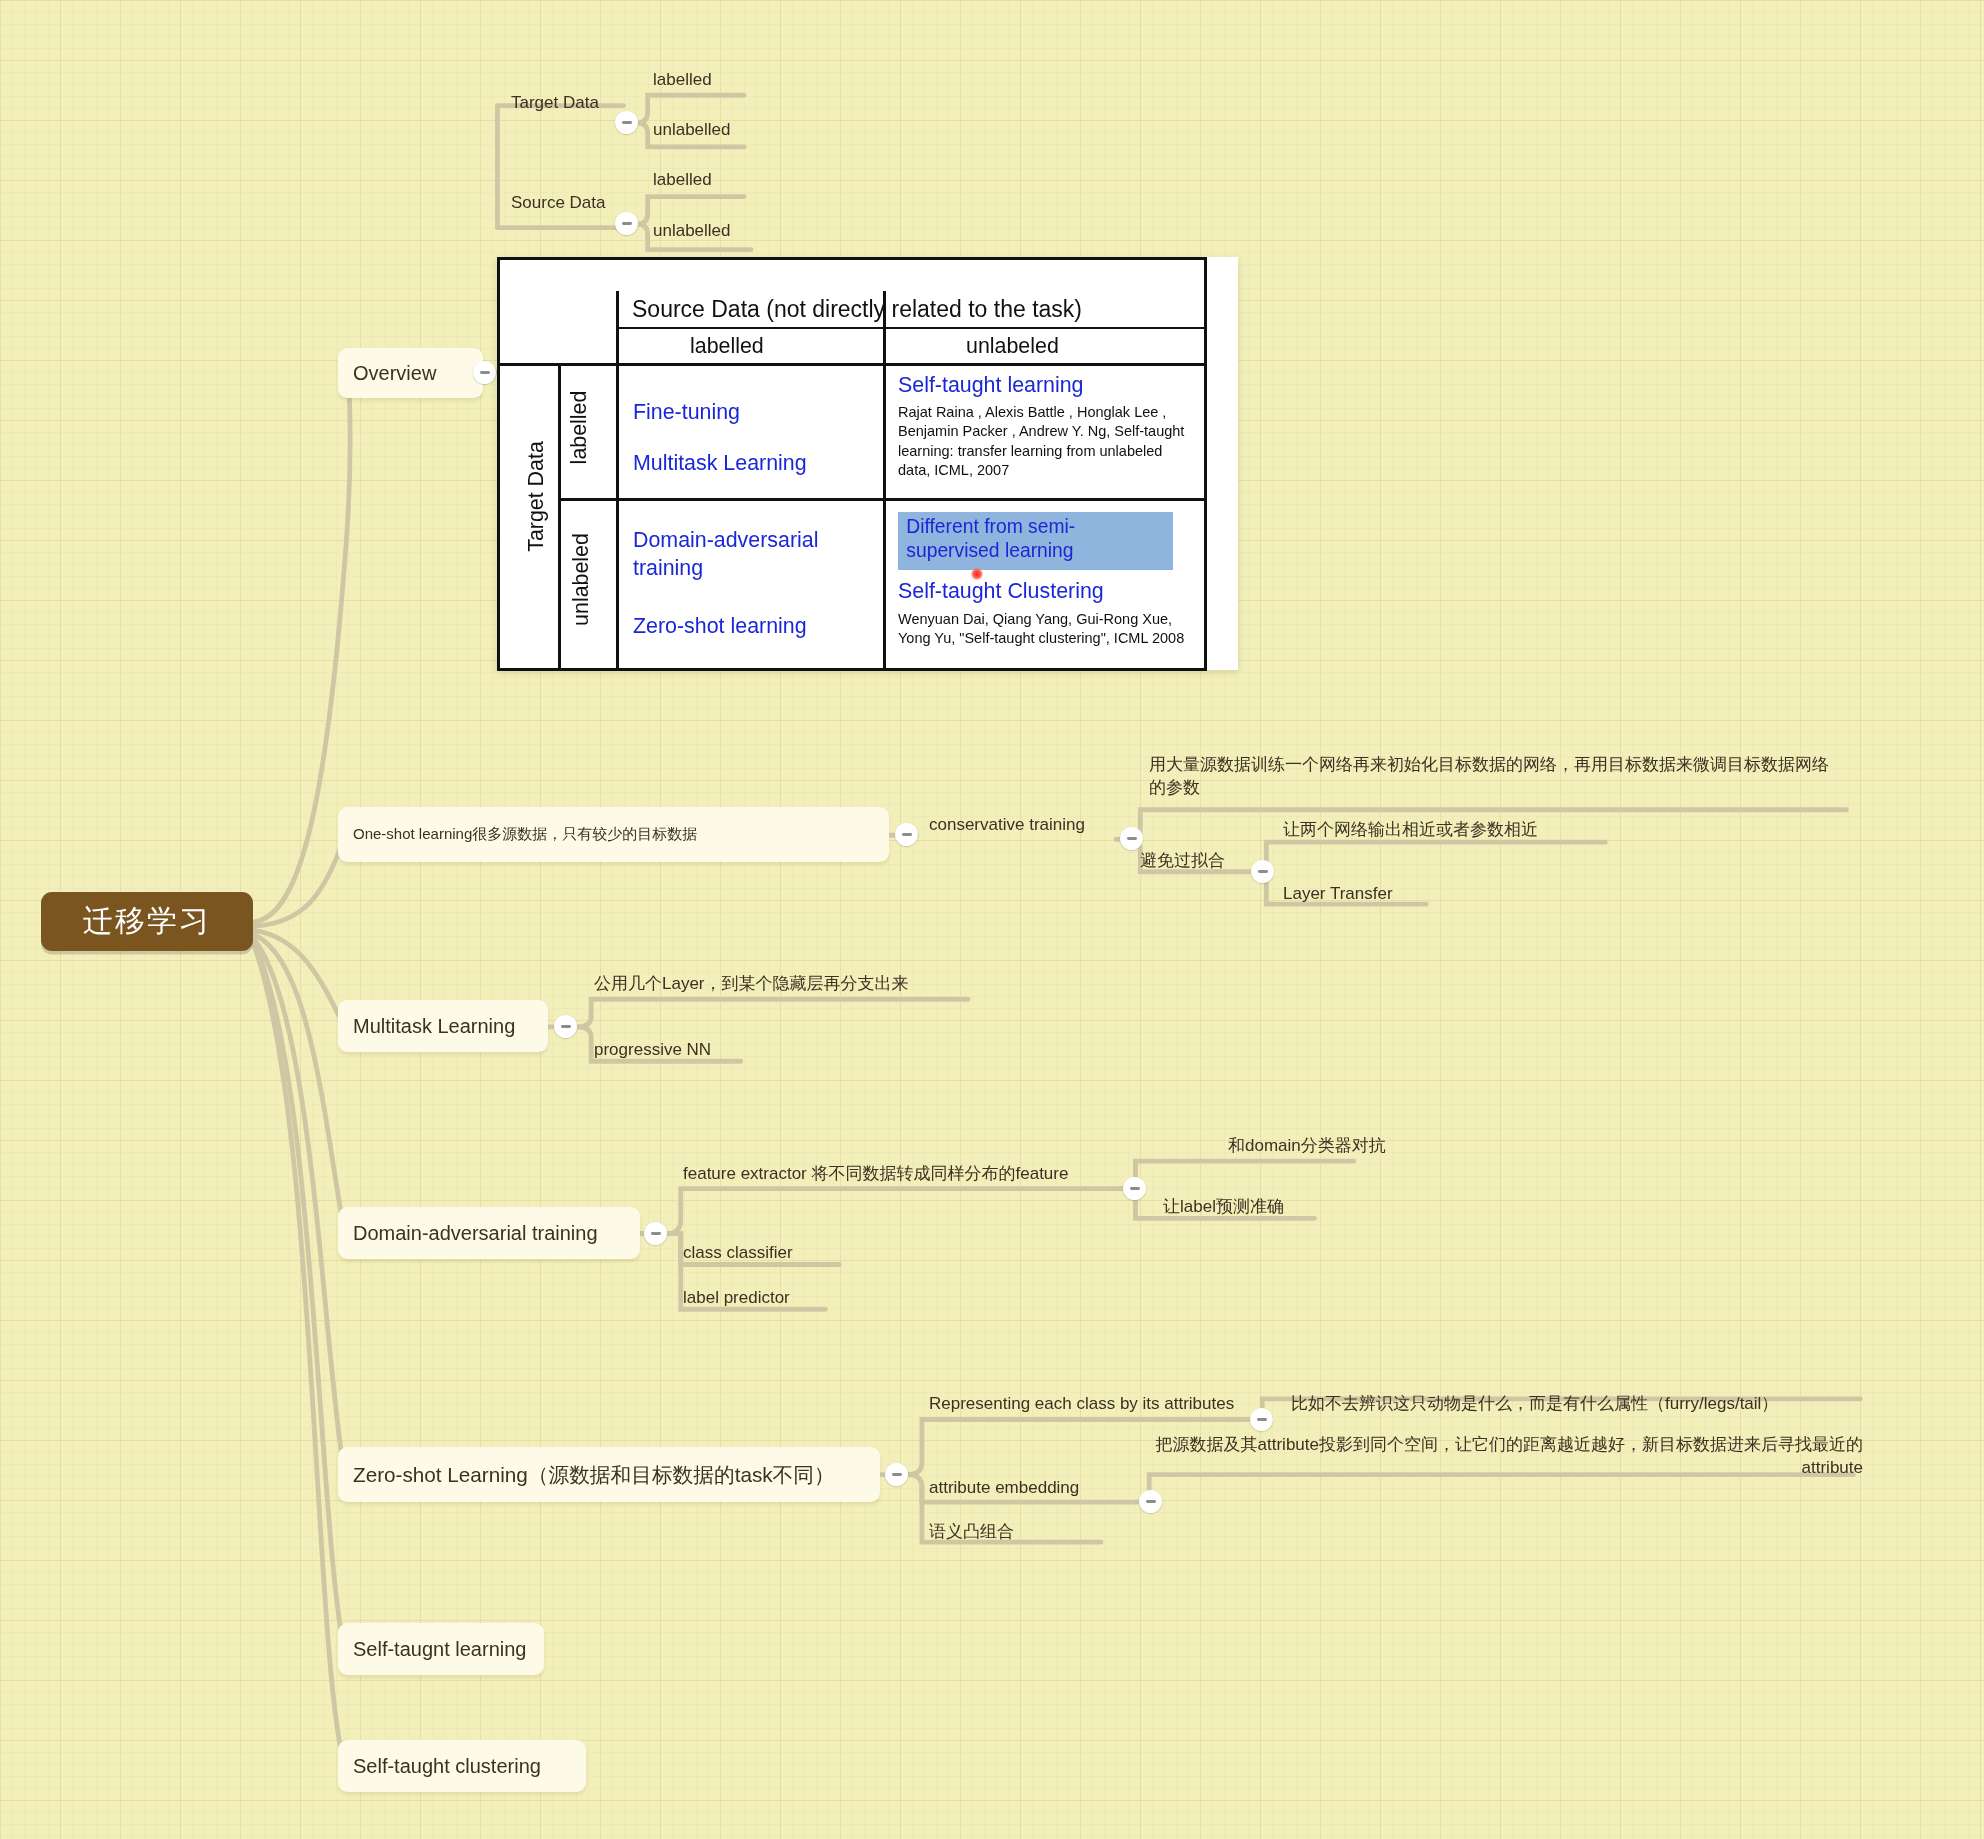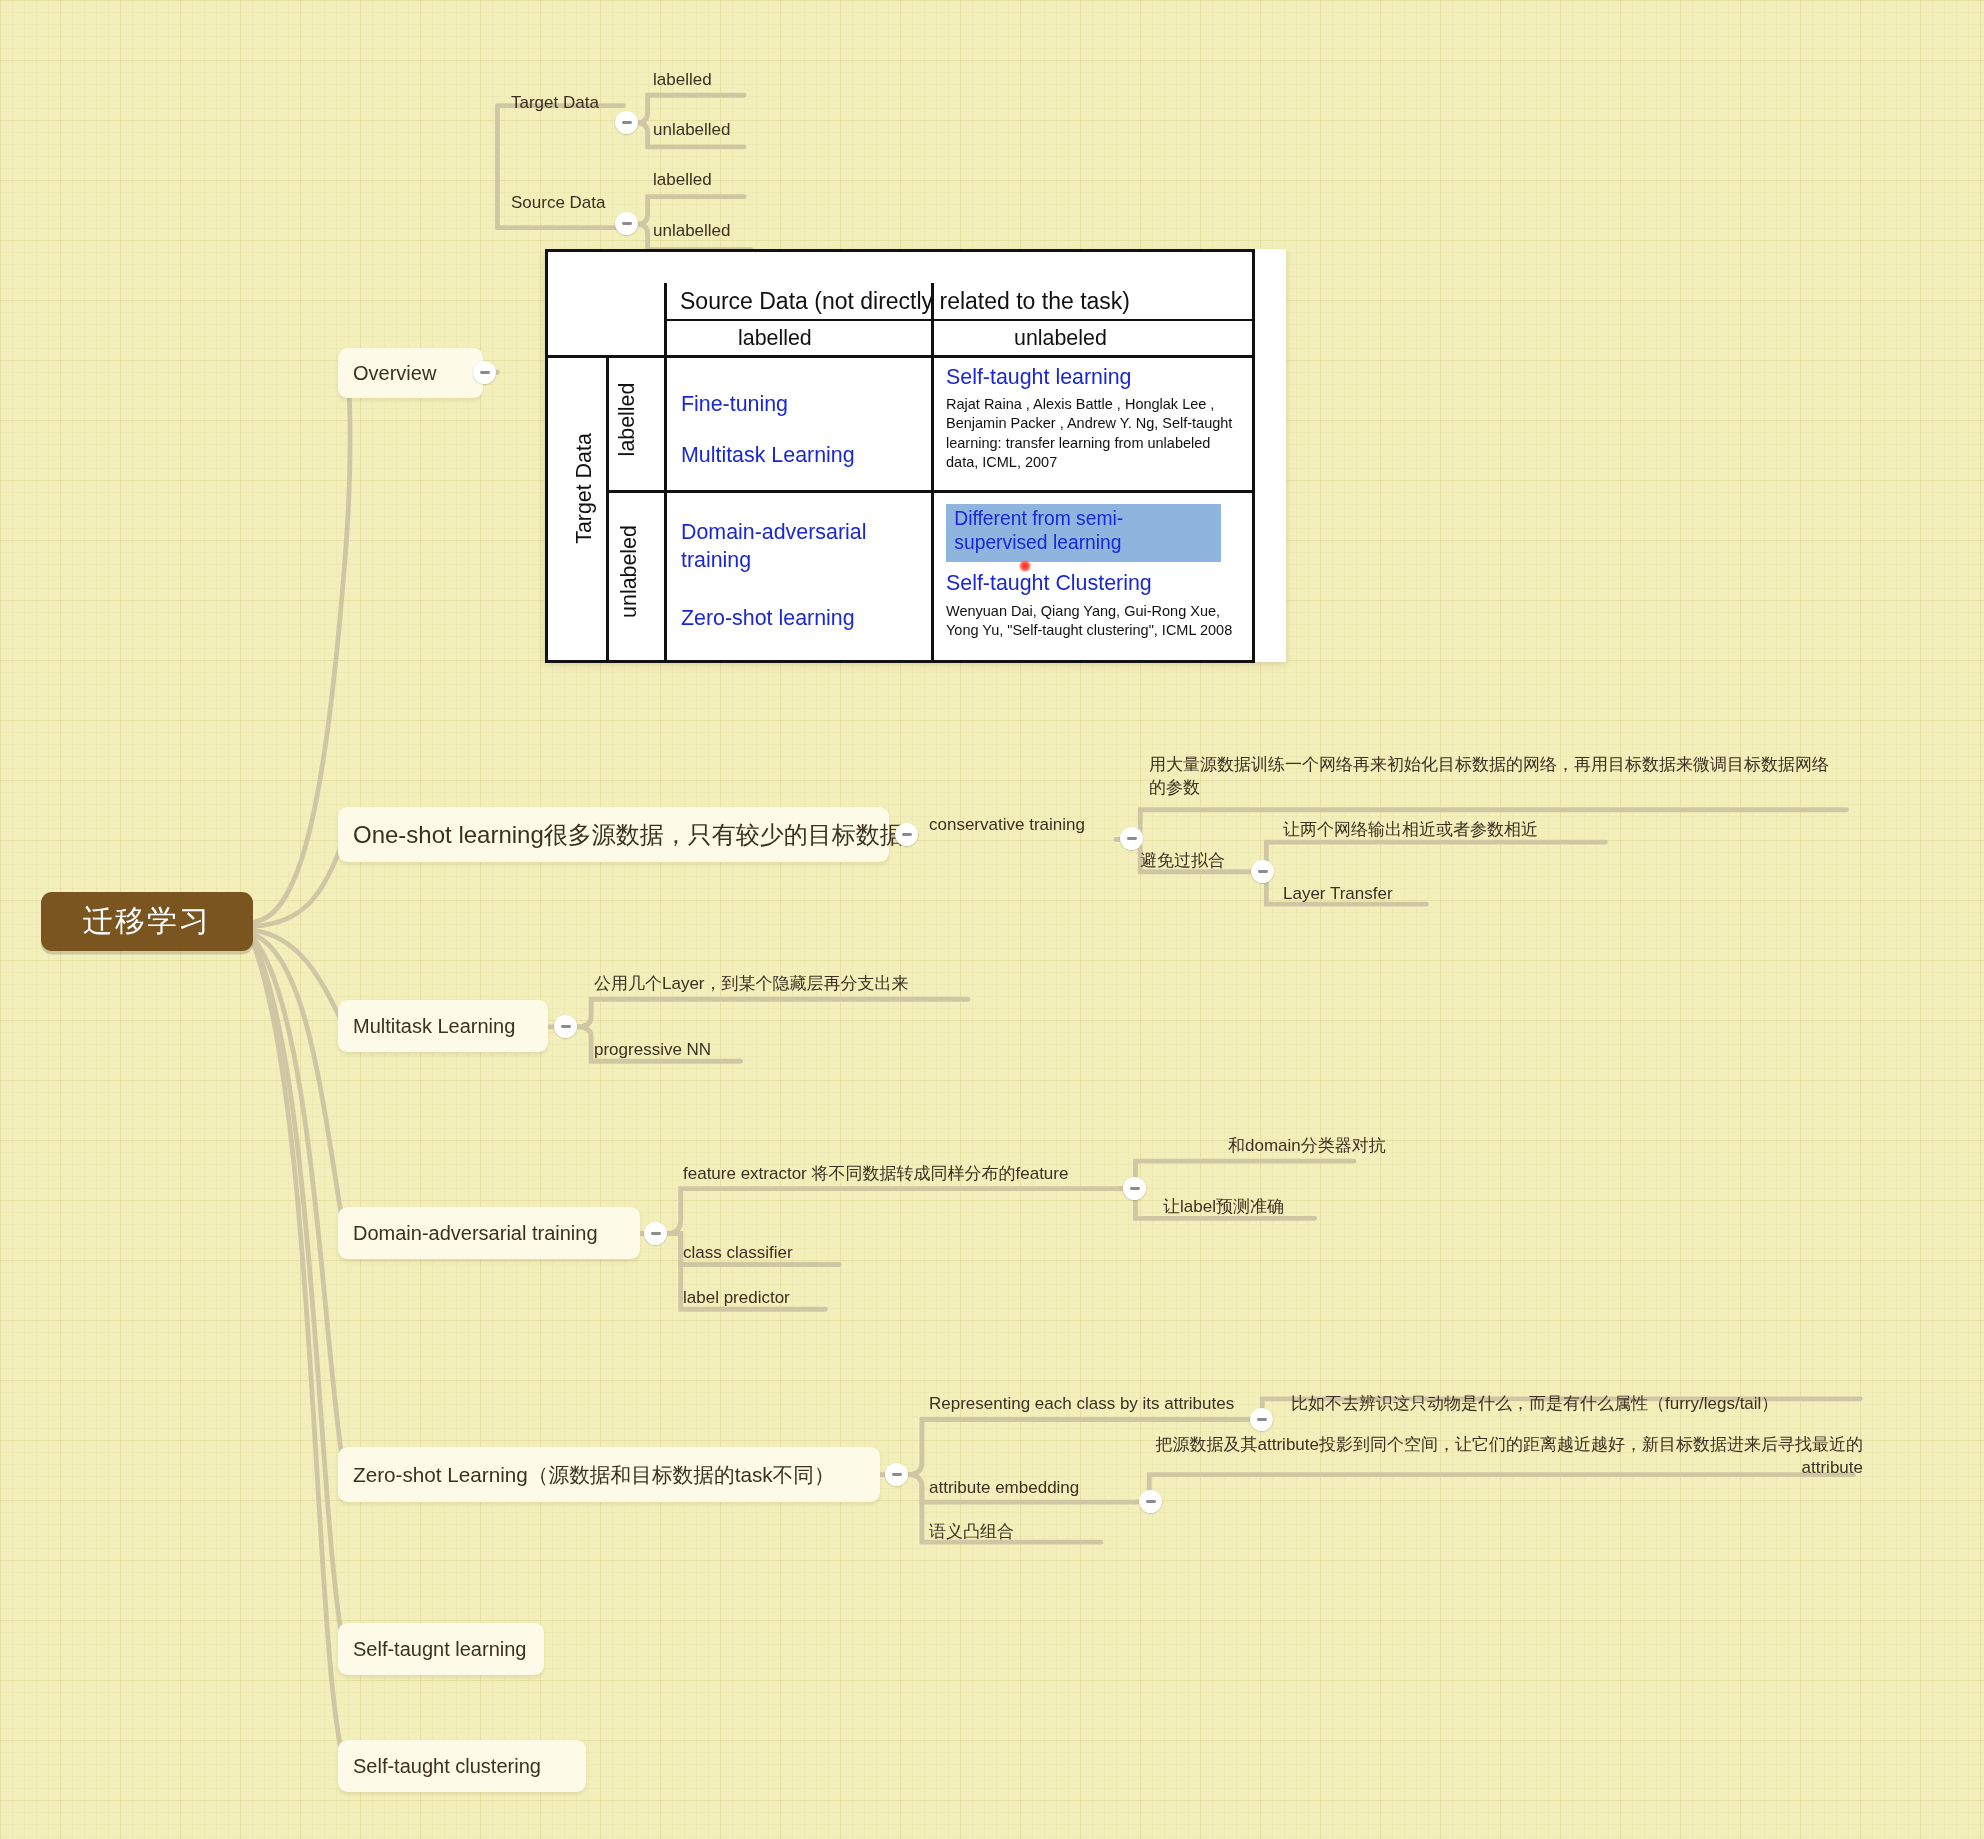--- a/index.html
+++ b/index.html
@@ -43,22 +43,22 @@
   
   .toggle{
     position:absolute;width:23.4px;height:23.4px;border-radius:50%;
     background:#fff;box-shadow:0 0.7px 1.4px rgba(90,80,40,.35);
     display:flex;align-items:center;justify-content:center;
   }
   .toggle i{display:block;width:10.3px;height:2.8px;background:#8c8c8c;border-radius:1.4px;}
 
   
   .slide{
-    position:absolute;left:497px;top:249px;width:741px;height:413px;
-    background:#ffffff;box-shadow:0 2.8px 6.9px rgba(120,105,55,.22);margin-left:48px;
+    position:absolute;left:497px;top:257px;width:741px;height:413px;
+    background:#ffffff;box-shadow:0 2.8px 6.9px rgba(120,105,55,.22);
   }
   .slide .tbl{position:absolute;inset:0;}
   .ln{position:absolute;background:#111;}
   .cellTxt{position:absolute;font-family:"Liberation Sans",sans-serif;color:#111;}
   .blue{color:#1a27d6;}
   .hdr{font-size:23px;}
   .colhdr{font-size:21.4px;}
   .big{font-size:21.4px;}
   .cite{font-size:14.5px;line-height:1.33;color:#111;}
   .rot{transform:rotate(-90deg);transform-origin:center;white-space:nowrap;}
@@ -200,21 +200,21 @@
     <div class="hilite" style="left:401px;top:255px;width:260px;">Different from semi-supervised learning</div>
 
     <div class="cellTxt big blue" style="left:401px;top:322px;">Self-taught Clustering</div>
     <div class="cellTxt cite" style="left:401px;top:353px;width:298px;">Wenyuan Dai, Qiang Yang, Gui-Rong Xue, Yong Yu, "Self-taught clustering", ICML 2008</div>
 
     <div class="laser" style="left:474px;top:311px;"></div>
   </div>
 </div>
 
 <div class="node box" style="left:338px;top:807px;width:551px;height:55px;">
-  <span style="font-size:24px;">One-shot learning很多源数据，只有较少的目标数据</span>
+  <span style="font-size:15px;">One-shot learning很多源数据，只有较少的目标数据</span>
 </div>
 <div class="toggle" style="left:895px;top:823px;">
   <i></i>
 </div>
 
 <div class="leaf" style="left:929px;top:814px;">conservative training</div>
 <div class="toggle" style="left:1120px;top:827px;">
   <i></i>
 </div>
 

